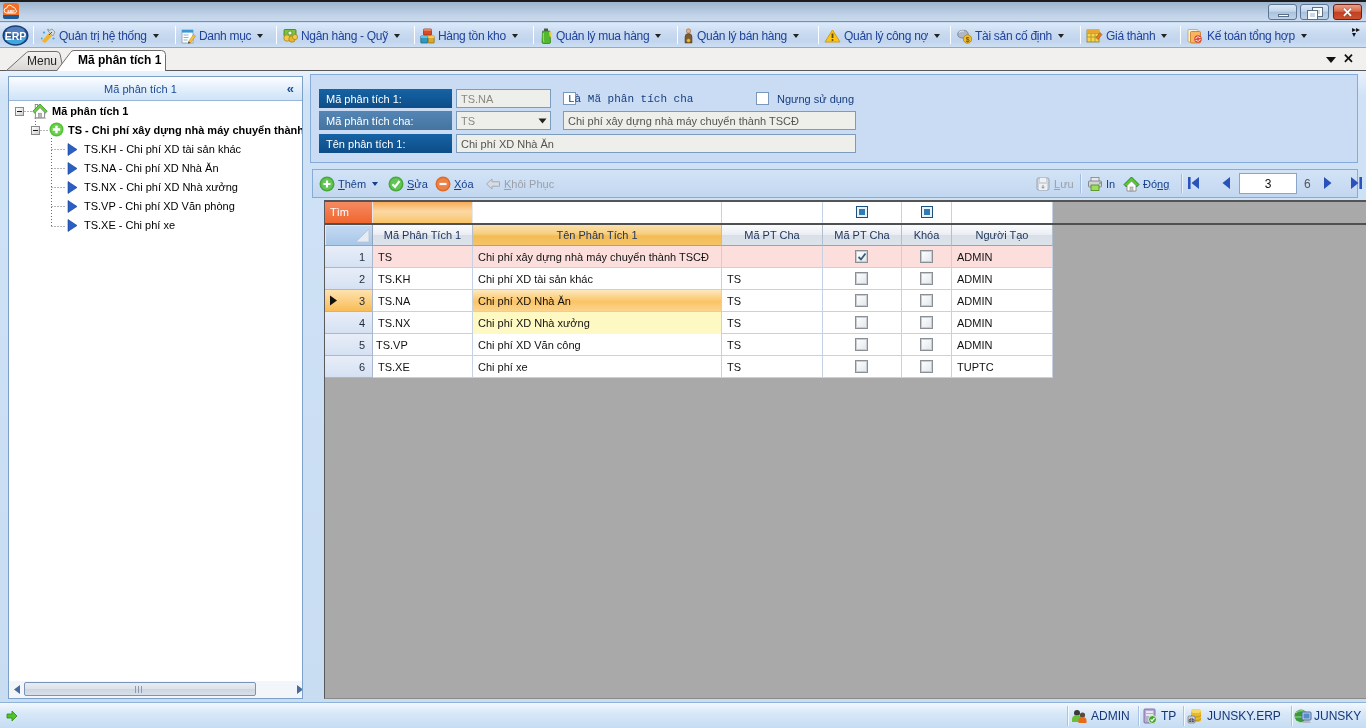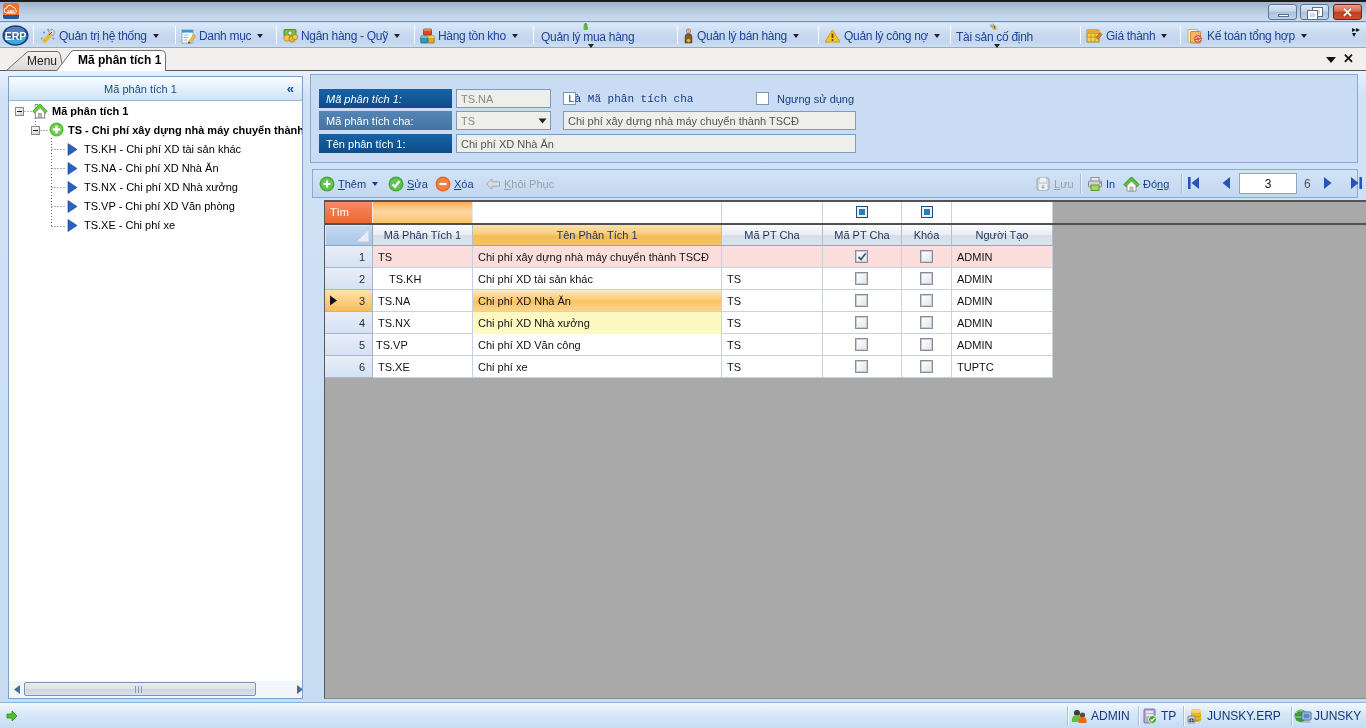--- a/index.html
+++ b/index.html
@@ -127,40 +127,40 @@
     <div class="msep" style="left:414px;"></div>
     <div class="mitem" style="left:420px;"><svg width="15" height="16" viewBox="0 0 15 16">
           <rect x="3.5" y="1" width="8" height="6" rx="0.5" fill="#d84a28" stroke="#8a2a10" stroke-width="0.7"></rect>
           <rect x="3.5" y="1" width="8" height="2" fill="#f07a50"></rect>
           <rect x="0.8" y="8" width="7" height="7" rx="0.5" fill="#2e9ac0" stroke="#1a5a78" stroke-width="0.7"></rect>
           <rect x="0.8" y="8" width="7" height="2" fill="#5ec4e0"></rect>
           <rect x="8.2" y="8" width="6" height="7" rx="0.5" fill="#d8a830" stroke="#8a6a10" stroke-width="0.7"></rect>
           <rect x="8.2" y="8" width="6" height="2" fill="#f0cc60"></rect>
         </svg>Hàng tồn kho<span class="marrow"></span></div>
     <div class="msep" style="left:533px;"></div>
-    <div class="mitem" style="left:541px;flex-direction:column;"><svg width="12" height="16" viewBox="0 0 12 16">
+    <div class="mitem" style="left:541px;"><svg width="12" height="16" viewBox="0 0 12 16">
           <rect x="3" y="0.5" width="4" height="2.5" fill="#555"></rect>
           <path d="M1.5 4 Q1 3 2.5 3 H8 Q9.5 3 9 4.5 L9.5 14 Q9.5 15.5 8 15.5 H2.5 Q1 15.5 1 14 z" fill="#52b82e" stroke="#2a7a10" stroke-width="0.7"></path>
           <path d="M2.5 5 Q2 12 3 14" stroke="#8ae060" stroke-width="1.2" fill="none"></path>
           <path d="M8 3.5 L11.5 5.5 L9.5 7 L11 9 L8.5 8.5 z" fill="#f5d030"></path>
         </svg>Quản lý mua hàng<span class="marrow"></span></div>
     <div class="msep" style="left:677px;"></div>
     <div class="mitem" style="left:683px;"><svg width="11" height="16" viewBox="0 0 11 16">
           <circle cx="5.5" cy="3" r="2.2" fill="#e8b080" stroke="#8a5a30" stroke-width="0.5"></circle>
           <path d="M2 15 v-6 q0-3.5 3.5-3.5 q3.5 0 3.5 3.5 v6 z" fill="#7a5a38" stroke="#4a3418" stroke-width="0.5"></path>
           <circle cx="5.5" cy="12.5" r="1.8" fill="#f0c030" stroke="#a0801a" stroke-width="0.5"></circle>
         </svg>Quản lý bán hàng<span class="marrow"></span></div>
     <div class="msep" style="left:818px;"></div>
     <div class="mitem" style="left:824px;"><svg width="17" height="16" viewBox="0 0 17 16">
           <path d="M8.5 2 L16 14 H1 z" fill="#f8c818" stroke="#d89818" stroke-width="1"></path>
           <path d="M8.5 5.5 v4.5" stroke="#6a4808" stroke-width="1.8"></path>
           <circle cx="8.5" cy="12" r="1" fill="#6a4808"></circle>
         </svg>Quản lý công nợ<span class="marrow"></span></div>
     <div class="msep" style="left:950px;"></div>
-    <div class="mitem" style="left:956px;flex-direction:column;"><svg width="16" height="16" viewBox="0 0 16 16">
+    <div class="mitem" style="left:956px;"><svg width="16" height="16" viewBox="0 0 16 16">
           <path d="M2 8 q-1.5-4.5 3.5-5.5 q5-1 6.5 2.5 q1 3.5-2.5 4.5 q-5 1.5-7.5-1.5 z" fill="#b0b8c8" stroke="#707a8a" stroke-width="0.8"></path>
           <path d="M3 4.5 Q5 2.5 8 3" stroke="#e8ecf2" stroke-width="1" fill="none"></path>
           <circle cx="11.5" cy="11" r="4.2" fill="#f0c030" stroke="#a8801a" stroke-width="0.8"></circle>
           <text x="11.5" y="14" font-size="7" fill="#7a5505" text-anchor="middle" font-weight="bold">$</text>
         </svg>Tài sản cố định<span class="marrow"></span></div>
     <div class="msep" style="left:1080px;"></div>
     <div class="mitem" style="left:1086px;"><svg width="17" height="16" viewBox="0 0 17 16">
           <rect x="1" y="2" width="12" height="12" fill="#f5d550" stroke="#8a7a20" stroke-width="0.8"></rect>
           <path d="M1 5.5 h12 M1 9 h12 M5 2 v12 M9 2 v12" stroke="#a89020" stroke-width="0.8"></path>
           <rect x="1" y="2" width="12" height="3.5" fill="#e8a830"></rect>
@@ -262,21 +262,21 @@
           <div style="position:absolute;left:15px;top:1px;width:232px;height:14px;background:linear-gradient(180deg,#e8ecf2 0%,#dde2ea 50%,#cdd5e0 51%,#d8dfe8 100%);border:1px solid #7a93b8;border-radius:2px;">
             <div style="position:absolute;left:110px;top:3px;width:9px;height:7px;background:repeating-linear-gradient(90deg,#8a9ab0 0 1px,transparent 1px 3px);"></div>
           </div>
           <svg style="position:absolute;left:286px;top:3px;" width="10" height="11" viewBox="0 0 10 11">
               <path d="M2 1 L8 5.5 L2 10 z" fill="#4a6a9a"></path>
             </svg>
         </div>
       </div>
     </div>
     <div id="formbox">
-      <div class="flabel fl-dark" style="top:14px;font-style:italic;">Mã phân tích 1:</div>
+      <div class="flabel fl-dark" style="top:14px;">Mã phân tích 1:</div>
       <div class="flabel fl-mid" style="top:36px;">Mã phân tích cha:</div>
       <div class="flabel fl-dark" style="top:59px;">Tên phân tích 1:</div>
       <div class="ffield" style="left:145px;top:14px;width:95px;color:#8a8a82;">TS.NA</div>
       <div class="ffield" style="left:145px;top:36px;width:95px;color:#8a8a82;">TS
         <svg style="position:absolute;right:3px;top:6px;" width="9" height="6" viewBox="0 0 9 6">
             <path d="M0.5 0.5 L8.5 0.5 L4.5 5.5 z" fill="#222"></path>
           </svg>
       </div>
       <div class="ffield" style="left:252px;top:36px;width:293px;color:#55554e;">Chi phí xây dựng nhà máy chuyển thành TSCĐ</div>
       <div class="ffield" style="left:145px;top:59px;width:400px;color:#55554e;">Chi phí XD Nhà Ăn</div>
@@ -399,21 +399,21 @@
               <svg style="position:absolute;left:1px;top:1px" width="10" height="10" viewBox="0 0 10 10">
                 <path d="M1.5 5 L4 7.5 L8.5 1.5" stroke="#3a5a7a" stroke-width="1.8" fill="none"></path>
               </svg>
             </div>
           </div>
 <div class="gcell gline" style="left:577px;top:44px;width:50px;height:22px;background:#fcdfdd;">
             <div style="position:absolute;left:50%;top:4px;margin-left:-7px;width:13px;height:13px;border:1px solid #8a8f96;background:linear-gradient(135deg,#fff 0%,#e2e6ea 100%);box-shadow:inset 0 0 0 1px #c8cdd2;"></div>
           </div>
 <div class="gcell gline" style="left:627px;top:44px;width:101px;height:22px;background:#fcdfdd;padding-left:5px;line-height:22px;color:#111;">ADMIN</div>
 <div class="gcell grhdr" style="left:0px;top:66px;width:48px;height:22px;padding-right:7px;line-height:22px;">2</div>
-<div class="gcell gline" style="left:48px;top:66px;width:100px;height:22px;background:#fff;padding-left:16px;line-height:22px;color:#111;">TS.KH</div>
+<div class="gcell gline" style="left:48px;top:66px;width:100px;height:22px;background:#fff;padding-left:5px;line-height:22px;color:#111;">TS.KH</div>
 <div class="gcell gline" style="left:148px;top:66px;width:249px;height:22px;background:#fff;padding-left:5px;line-height:22px;color:#111;">Chi phí XD tài sản khác</div>
 <div class="gcell gline" style="left:397px;top:66px;width:101px;height:22px;background:#fff;padding-left:5px;line-height:22px;color:#111;">TS</div>
 <div class="gcell gline" style="left:498px;top:66px;width:79px;height:22px;background:#fff;">
             <div style="position:absolute;left:50%;top:4px;margin-left:-7px;width:13px;height:13px;border:1px solid #8a8f96;background:linear-gradient(135deg,#fff 0%,#e2e6ea 100%);box-shadow:inset 0 0 0 1px #c8cdd2;"></div>
           </div>
 <div class="gcell gline" style="left:577px;top:66px;width:50px;height:22px;background:#fff;">
             <div style="position:absolute;left:50%;top:4px;margin-left:-7px;width:13px;height:13px;border:1px solid #8a8f96;background:linear-gradient(135deg,#fff 0%,#e2e6ea 100%);box-shadow:inset 0 0 0 1px #c8cdd2;"></div>
           </div>
 <div class="gcell gline" style="left:627px;top:66px;width:101px;height:22px;background:#fff;padding-left:5px;line-height:22px;color:#111;">ADMIN</div>
 <div class="gcell grhdr" style="left:0px;top:88px;width:48px;height:22px;background:linear-gradient(180deg,#fde3b0 0%,#f9bc55 100%);padding-right:7px;line-height:22px;"><svg style="position:absolute;left:4px;top:5px" width="9" height="11" viewBox="0 0 9 11">

